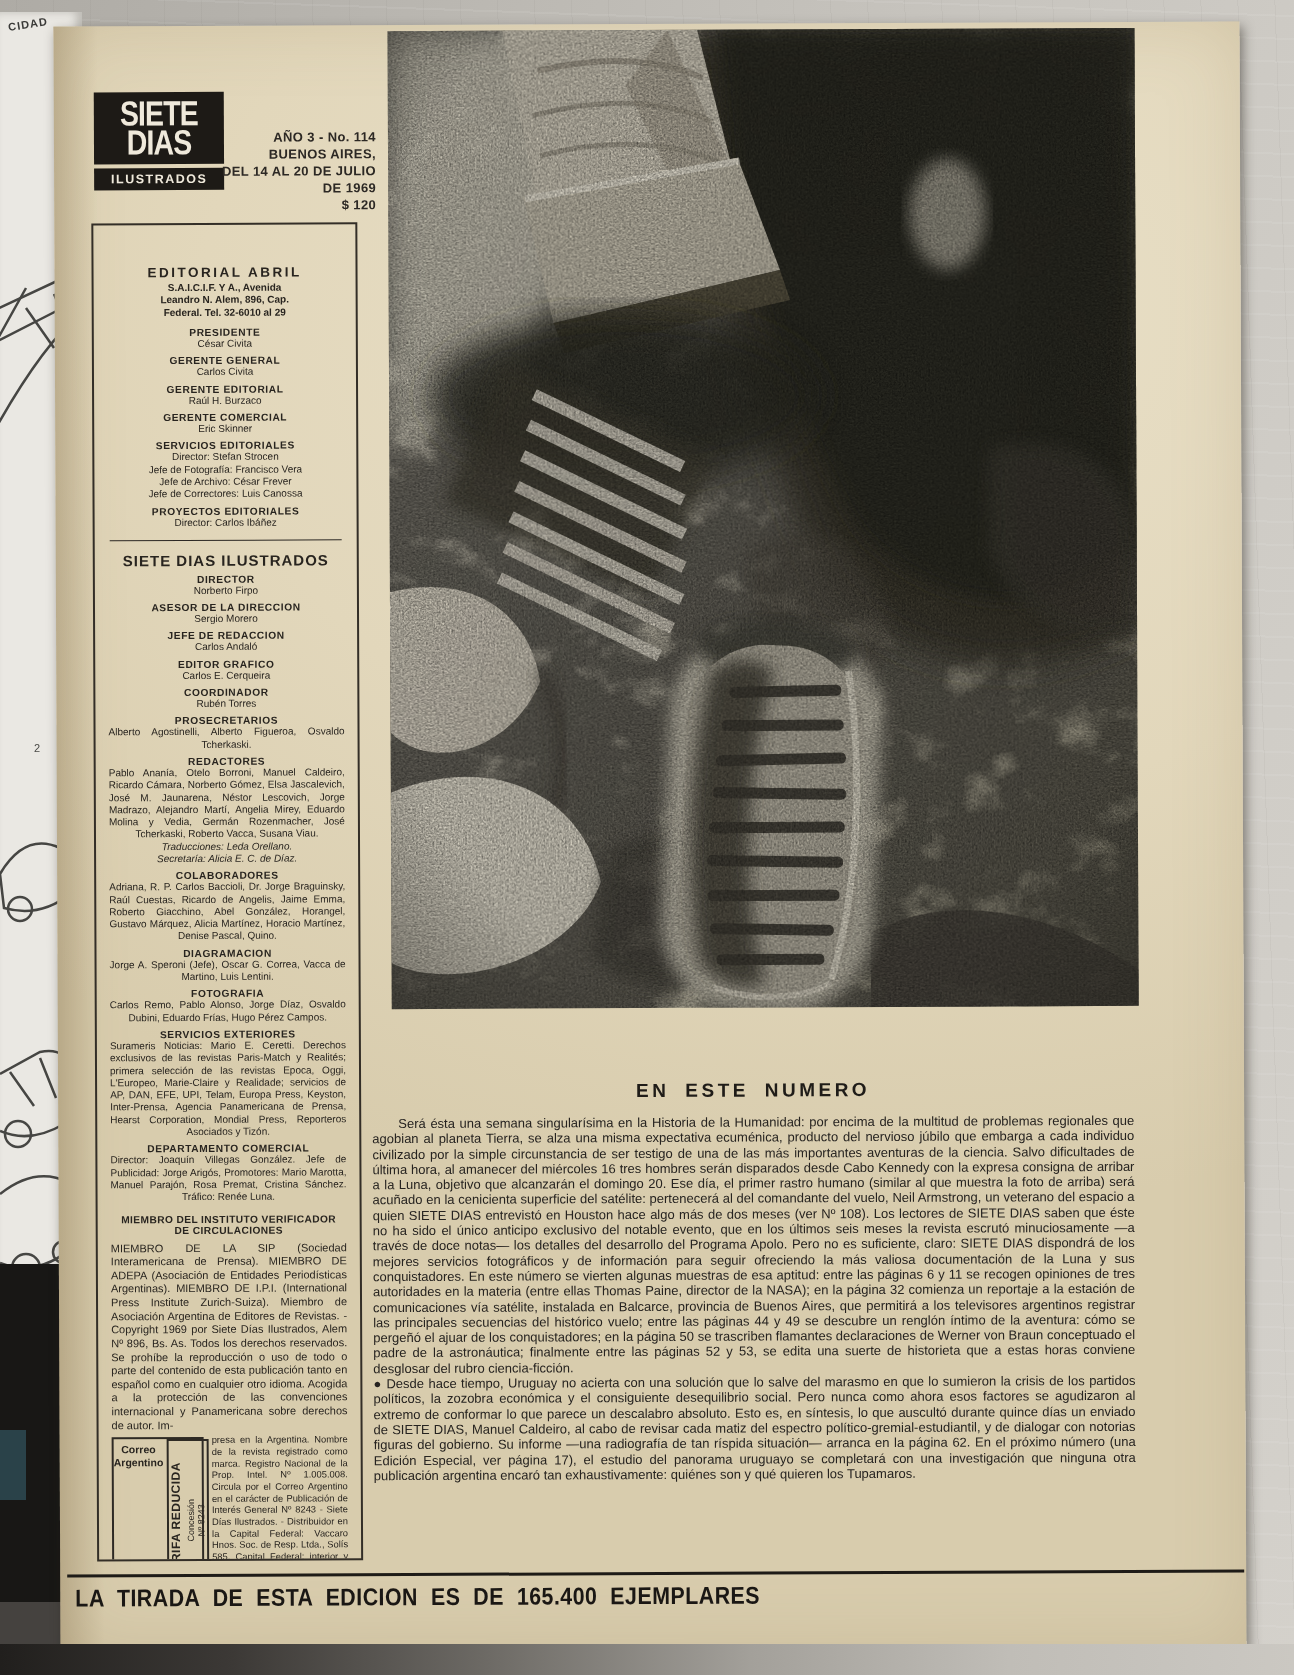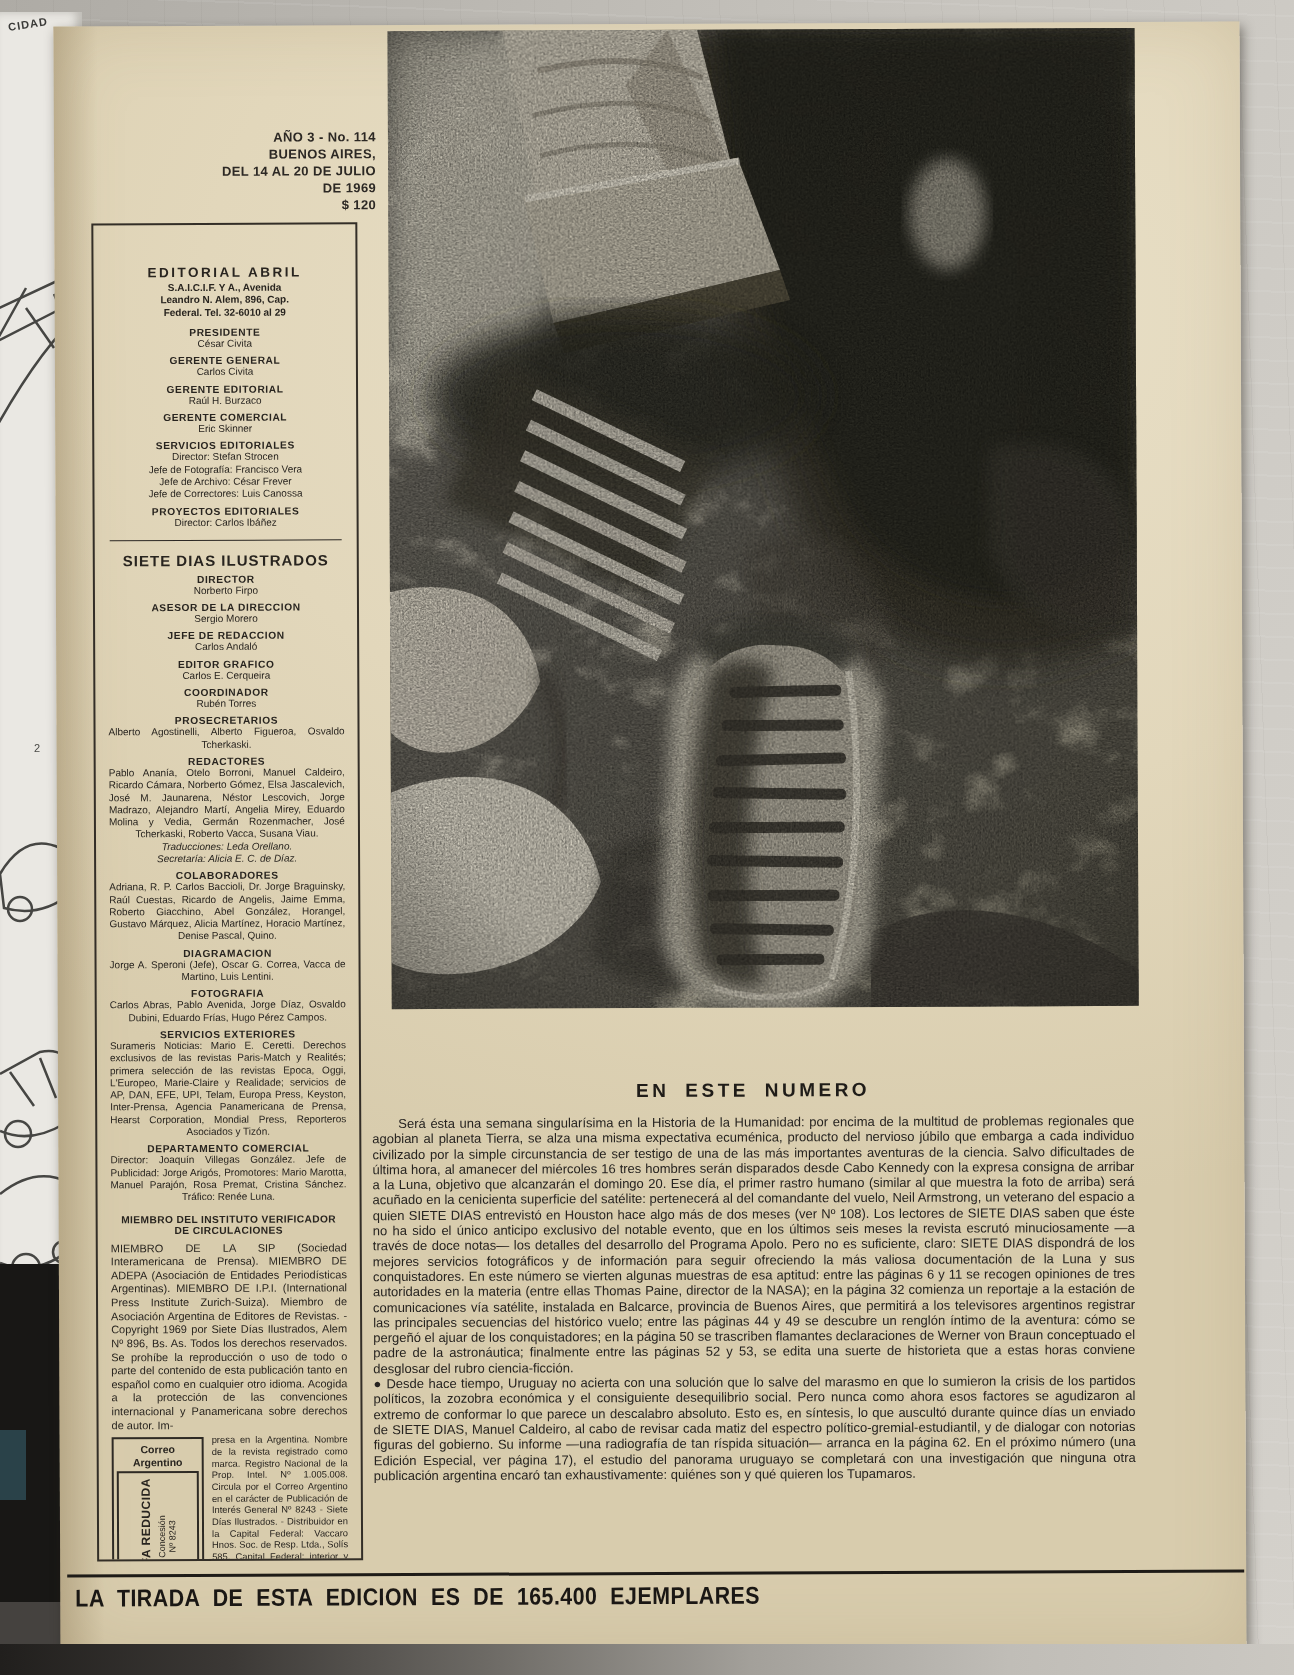--- a/index.html
+++ b/index.html
@@ -43,21 +43,21 @@
   .sec{margin-bottom:5px;}
   .sec-h{font-weight:bold;font-size:10.2px;letter-spacing:.6px;text-align:center;margin-top:5px;}
   .sec-b{font-size:10px;line-height:1.23;text-align:justify;text-align-last:center;white-space:pre-line;}
   .divider{border-top:1.5px solid #2c2824;margin:11px 2px;}
   .staff-title{font-weight:bold;font-size:15px;letter-spacing:1px;text-align:center;margin-bottom:3px;}
   .italic{font-style:italic;}
   .ivc-h{font-weight:bold;font-size:10.2px;letter-spacing:.4px;text-align:center;margin:10px 0 6px;white-space:pre-line;}
   .small-par{font-size:11px;line-height:1.24;text-align:justify;}
   .small-par2{font-size:9.4px;line-height:1.24;text-align:justify;margin-top:2px;}
   .correo{float:left;width:92px;height:168px;border:2px solid #2e2a24;box-sizing:border-box;
-    margin:3px 8px 2px 0;display:flex;flex-direction:column;}
+    margin:3px 8px 2px 0;display:flex;flex-direction:row;}
   .correo-top{text-align:center;font-weight:bold;font-size:10.5px;line-height:1.2;padding:4px 0 3px;white-space:pre-line;}
   .correo-inner{flex:1;border:2px solid #2e2a24;margin:0 3px 3px;display:flex;align-items:center;justify-content:center;gap:3px;}
   .rot{writing-mode:vertical-rl;transform:rotate(180deg);}
   .tarifa{font-weight:bold;font-size:12px;letter-spacing:.5px;}
   .conces{font-size:9px;text-align:center;white-space:pre-line;line-height:1.15;}
   
   .photo{position:absolute;left:334px;top:6px;width:747px;height:978px;}
   .photo svg{display:block;width:100%;height:100%;}
   
   .headline{position:absolute;left:312px;top:1056px;width:766px;text-align:center;
@@ -95,20 +95,27 @@
     </svg>
     <div class="edge-page-number">2</div>
     <div class="under-dark"></div>
     <div class="under-teal"></div>
     <div class="under-foot"></div>
   </div>
 
   <div class="page">
     <div class="gutter"></div>
 
+    <div class="logo">
+      <div class="logo-box">
+        <div class="logo-word">SIETE</div>
+        <div class="logo-word">DIAS</div>
+      </div>
+      <div class="logo-bar">ILUSTRADOS</div>
+    </div>
     <div class="issue-info">AÑO 3 - No. 114
 BUENOS AIRES,
 DEL 14 AL 20 DE JULIO
 DE 1969
 $ 120</div>
 
     <div class="side-box">
       <div class="ed-title">EDITORIAL ABRIL</div>
       <div class="ed-addr">S.A.I.C.I.F. Y A., Avenida
 Leandro N. Alem, 896, Cap.
@@ -178,21 +185,21 @@
       <div class="sec">
           <div class="sec-h">COLABORADORES</div>
           <div class="sec-b">Adriana, R. P. Carlos Baccioli, Dr. Jorge Braguinsky, Raúl Cuestas, Ricardo de Angelis, Jaime Emma, Roberto Giacchino, Abel González, Horangel, Gustavo Márquez, Alicia Martínez, Horacio Martínez, Denise Pascal, Quino.</div>
         </div>
       <div class="sec">
           <div class="sec-h">DIAGRAMACION</div>
           <div class="sec-b">Jorge A. Speroni (Jefe), Oscar G. Correa, Vacca de Martino, Luis Lentini.</div>
         </div>
       <div class="sec">
           <div class="sec-h">FOTOGRAFIA</div>
-          <div class="sec-b">Carlos Abras, Pablo Avenida, Jorge Díaz, Osvaldo Dubini, Eduardo Frías, Hugo Pérez Campos.</div>
+          <div class="sec-b">Carlos Remo, Pablo Alonso, Jorge Díaz, Osvaldo Dubini, Eduardo Frías, Hugo Pérez Campos.</div>
         </div>
       <div class="sec">
           <div class="sec-h">SERVICIOS EXTERIORES</div>
           <div class="sec-b">Surameris Noticias: Mario E. Ceretti. Derechos exclusivos de las revistas Paris-Match y Realités; primera selección de las revistas Epoca, Oggi, L'Europeo, Marie-Claire y Realidade; servicios de AP, DAN, EFE, UPI, Telam, Europa Press, Keyston, Inter-Prensa, Agencia Panamericana de Prensa, Hearst Corporation, Mondial Press, Reporteros Asociados y Tizón.</div>
         </div>
       <div class="sec">
           <div class="sec-h">DEPARTAMENTO COMERCIAL</div>
           <div class="sec-b">Director: Joaquín Villegas González. Jefe de Publicidad: Jorge Arigós, Promotores: Mario Marotta, Manuel Parajón, Rosa Premat, Cristina Sánchez. Tráfico: Renée Luna.</div>
         </div>
 

